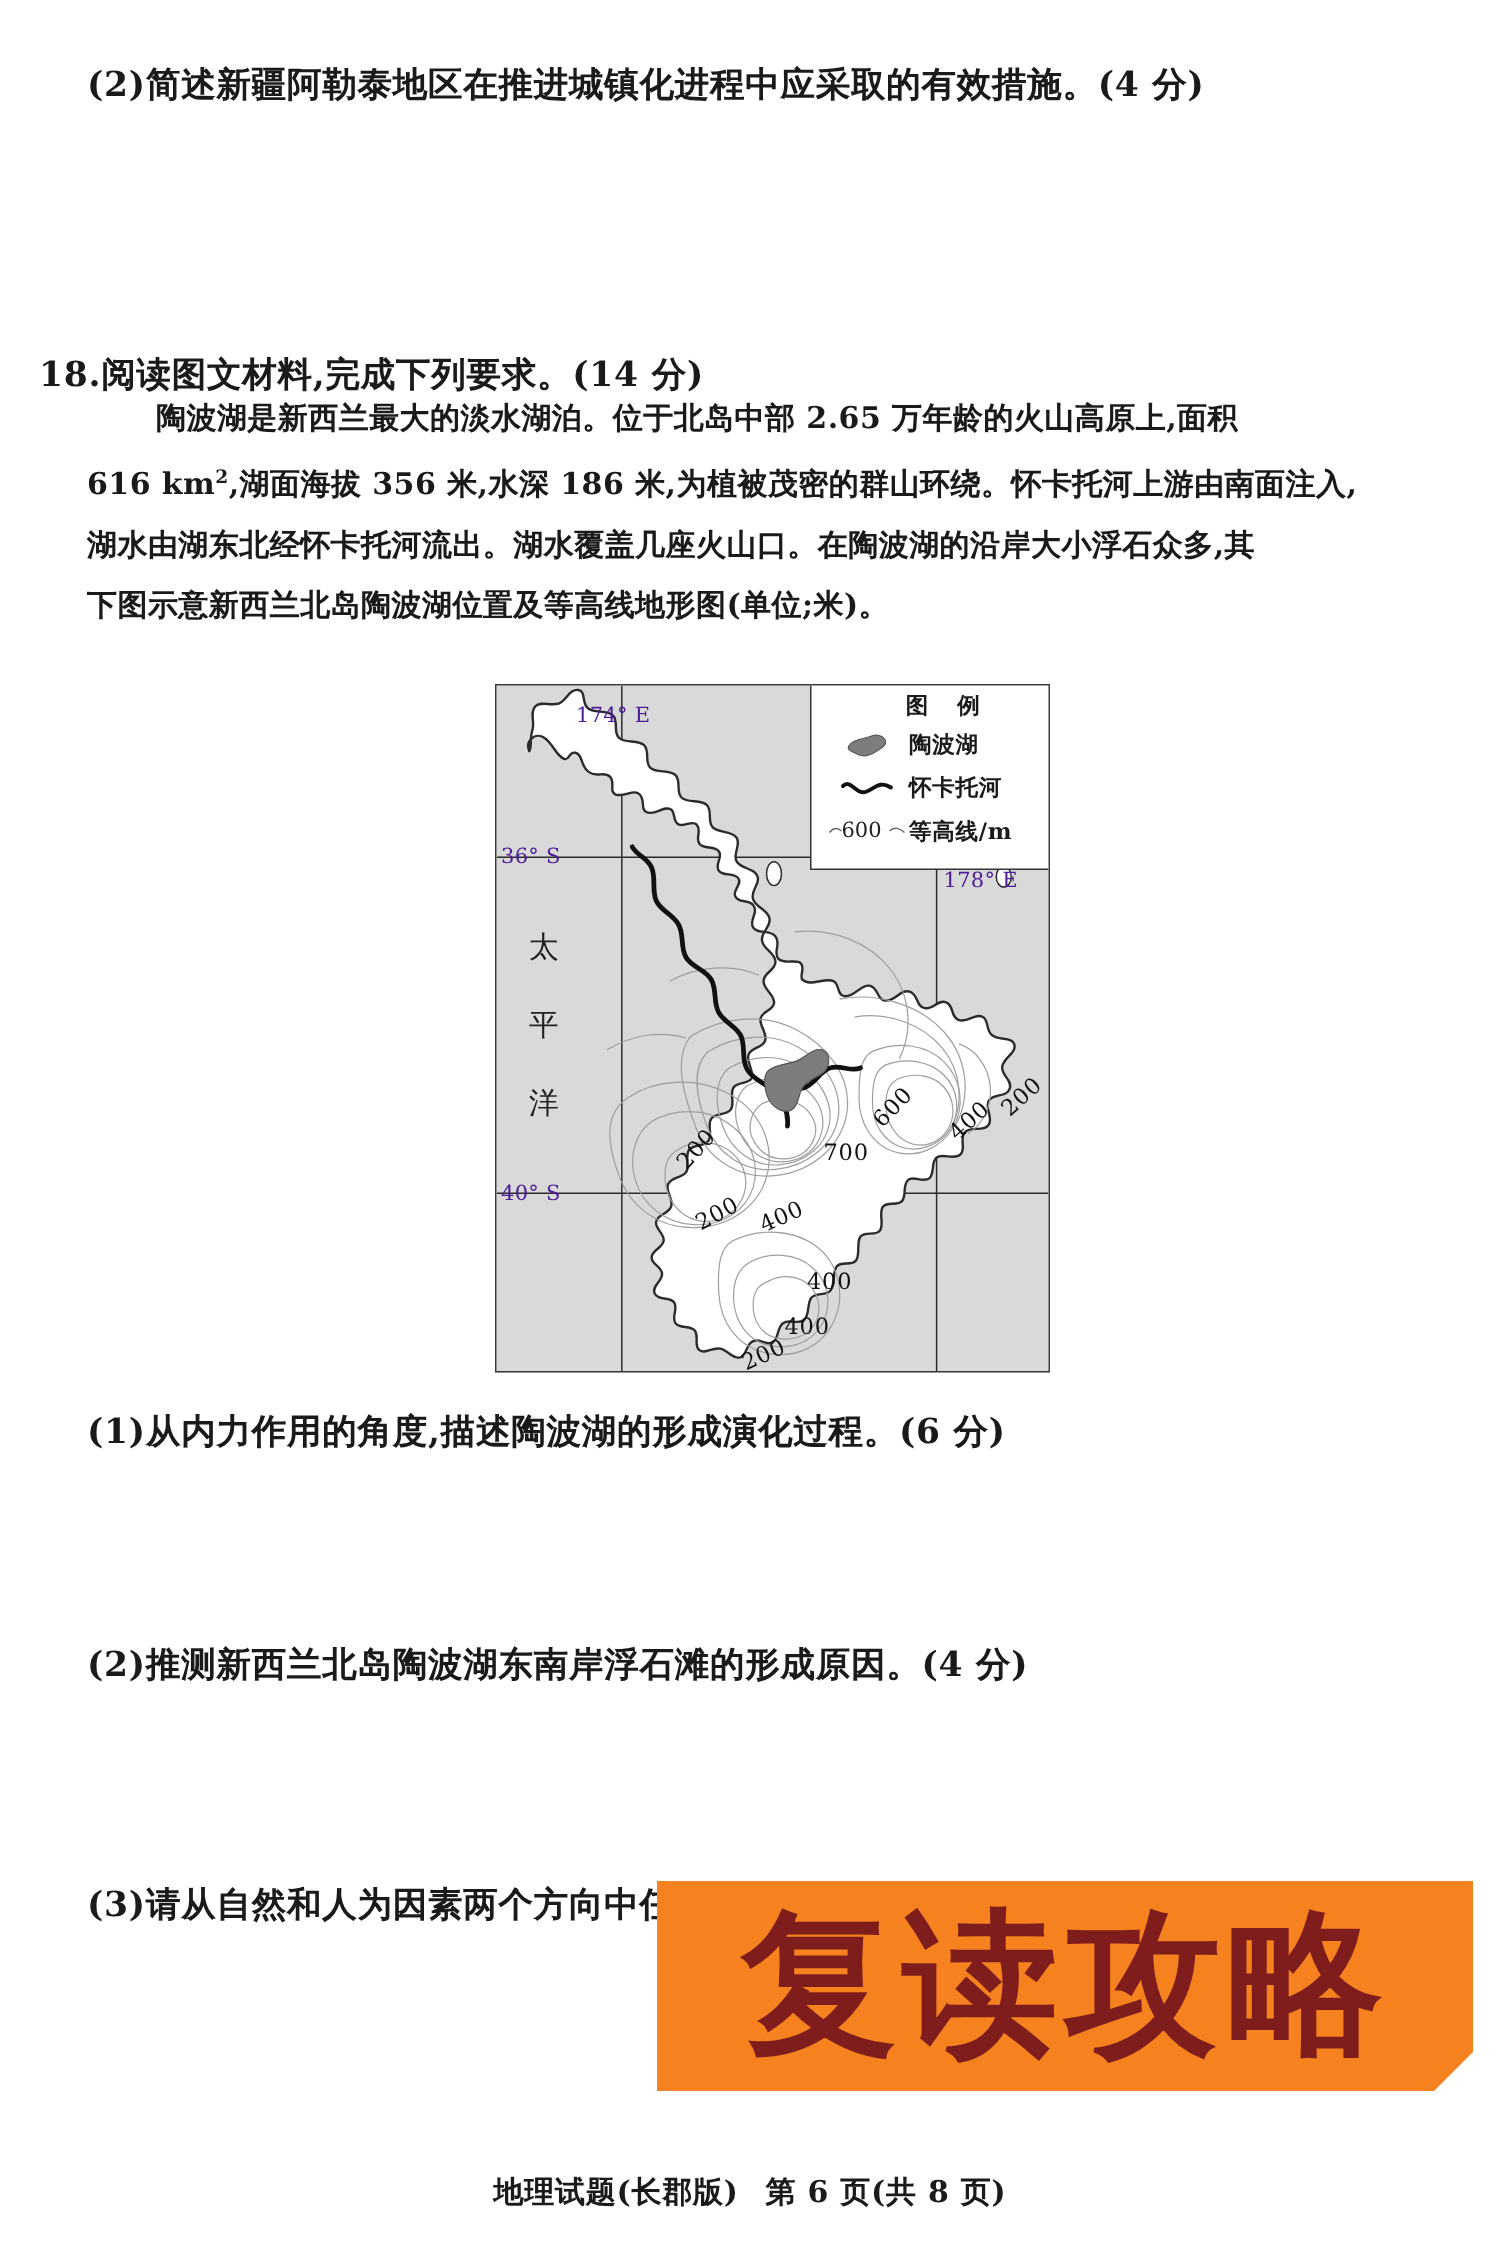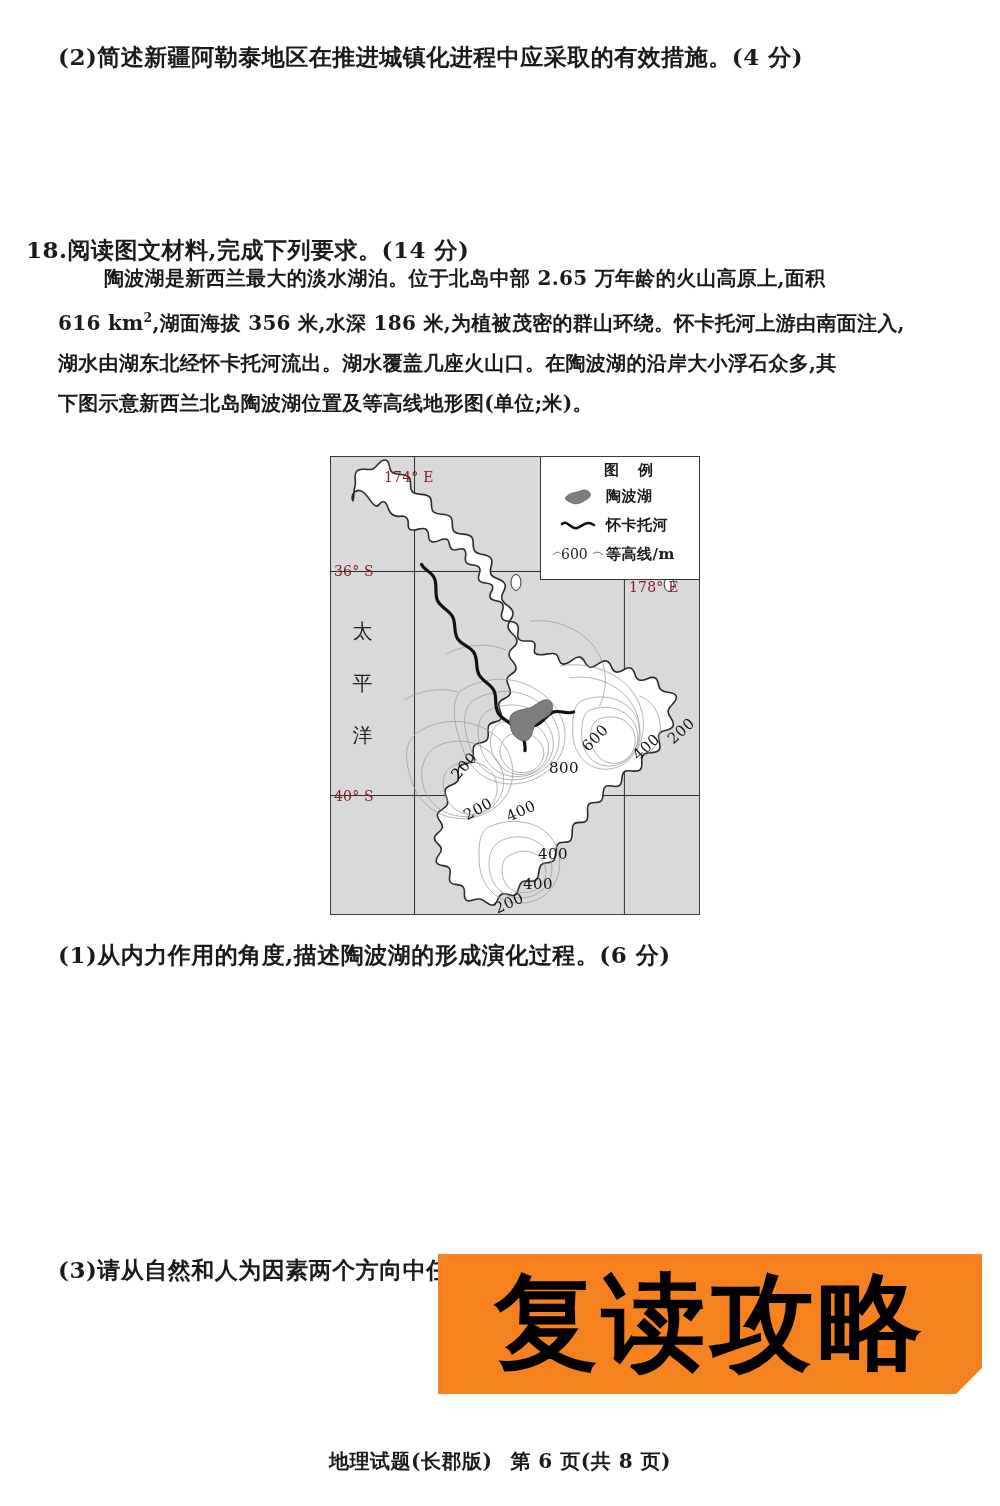--- a/index.html
+++ b/index.html
@@ -62,21 +62,21 @@
     border: 1.5px solid #3a3a3a;
     box-sizing: border-box;
     overflow: hidden;
   }
   .map-svg { display: block; width: 100%; height: 100%; }
 
   .grid-label {
     position: absolute;
     font-size: 14px;
     font-family: "DejaVu Serif", "Liberation Serif", serif;
-    color: #7f1d1d;
+    color: #4c1d95;
     white-space: nowrap;
     letter-spacing: 0.2px;
   }
 
   .ocean-label {
     position: absolute;
     left: 20px;
     top: 148px;
     width: 24px;
     font-size: 20px;
@@ -145,21 +145,21 @@
     top: 1254px;
     width: 544px;
     height: 140px;
     background: #f5821f;
     display: flex;
     align-items: center;
     justify-content: center;
     overflow: hidden;
   }
   .promo-text {
-    color: #000000;
+    color: #7f1d1d;
     font-family: "DejaVu Sans", "Liberation Sans", sans-serif;
     font-weight: 700;
     font-size: 104px;
     line-height: 1;
     letter-spacing: 4px;
     white-space: nowrap;
     transform: translateY(-2px);
   }
   .promo-corner {
     position: absolute;
@@ -314,21 +314,21 @@
     <div class="ocean-label">
       <span>太</span>
       <span>平</span>
       <span>洋</span>
     </div>
 
     <div class="contour-num" style="left:118px; top:300px; transform:rotate(-48deg);">200</div>
     <div class="contour-num" style="left:249px; top:272px; transform:rotate(-46deg);">600</div>
     <div class="contour-num" style="left:300px; top:281px; transform:rotate(-42deg);">400</div>
     <div class="contour-num" style="left:335px; top:265px; transform:rotate(-42deg);">200</div>
-    <div class="contour-num" style="left:218px; top:302px;">800</div>
+    <div class="contour-num" style="left:218px; top:302px;">700</div>
     <div class="contour-num" style="left:132px; top:343px; transform:rotate(-28deg);">200</div>
     <div class="contour-num" style="left:175px; top:345px; transform:rotate(-24deg);">400</div>
     <div class="contour-num" style="left:207px; top:388px;">400</div>
     <div class="contour-num" style="left:192px; top:418px;">400</div>
     <div class="contour-num" style="left:163px; top:437px; transform:rotate(-24deg);">200</div>
 
     <div class="legend-box">
       <div class="legend-title">图 例</div>
 
       <div class="legend-row">
@@ -358,20 +358,21 @@
           </svg>
           <span style="font-size:14px; color:#222; position:absolute; left:11px; top:3px;">600</span>
         </span>
         <span class="legend-text">等高线/m</span>
       </div>
     </div>
   </div>
 
   <div class="qline" style="left:58px; top:938px;">(1)从内力作用的角度,描述陶波湖的形成演化过程。(6 分)</div>
 
+  <div class="qline" style="left:58px; top:1093px;">(2)推测新西兰北岛陶波湖东南岸浮石滩的形成原因。(4 分)</div>
 
   <div class="qline" style="left:58px; top:1253px;">(3)请从自然和人为因素两个方向中任</div>
 
   <div class="promo-banner">
     <span class="promo-text">复读攻略</span>
     <span class="promo-corner"></span>
   </div>
 
   <div class="footer">
     <span>地理试题(长郡版)</span><span class="gap"></span><span>第 6 页(共 8 页)</span>

